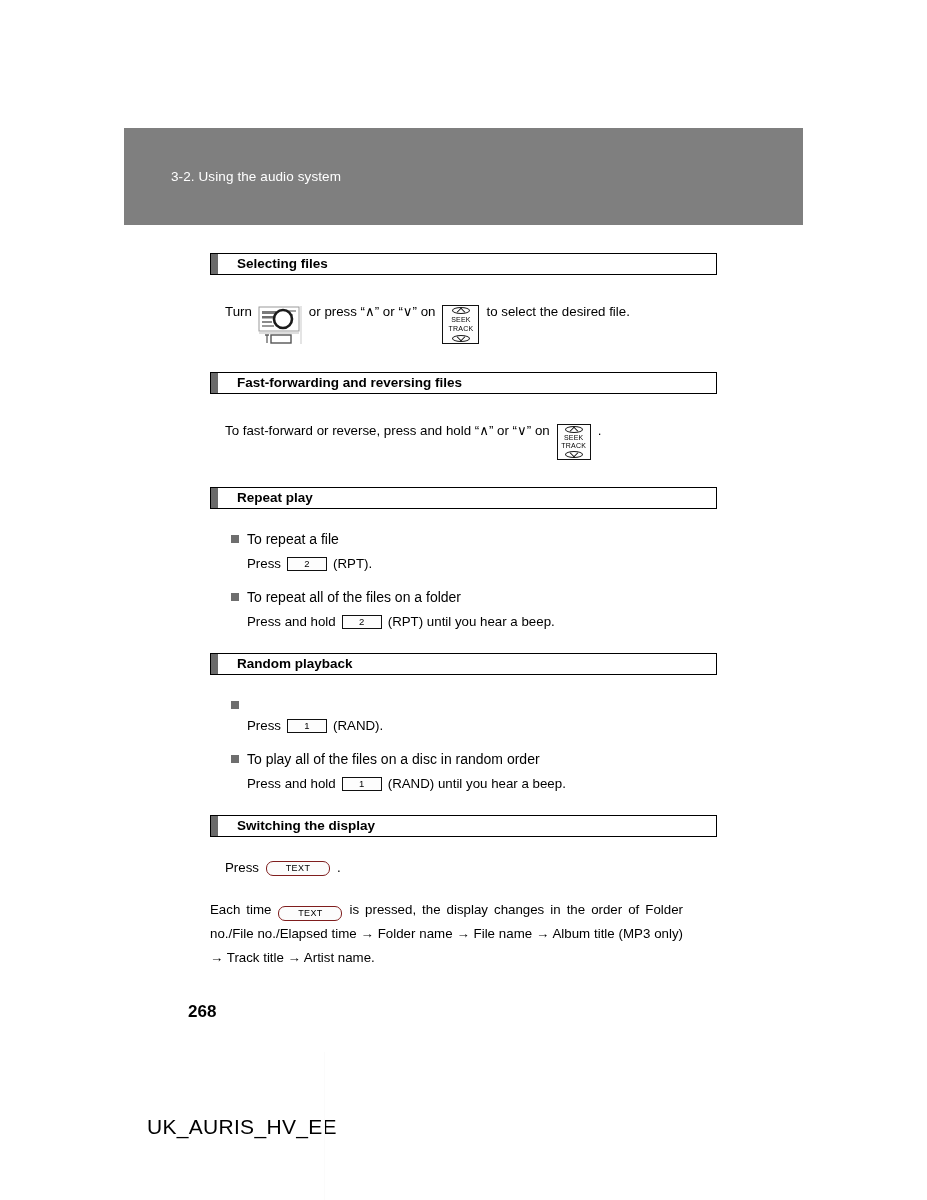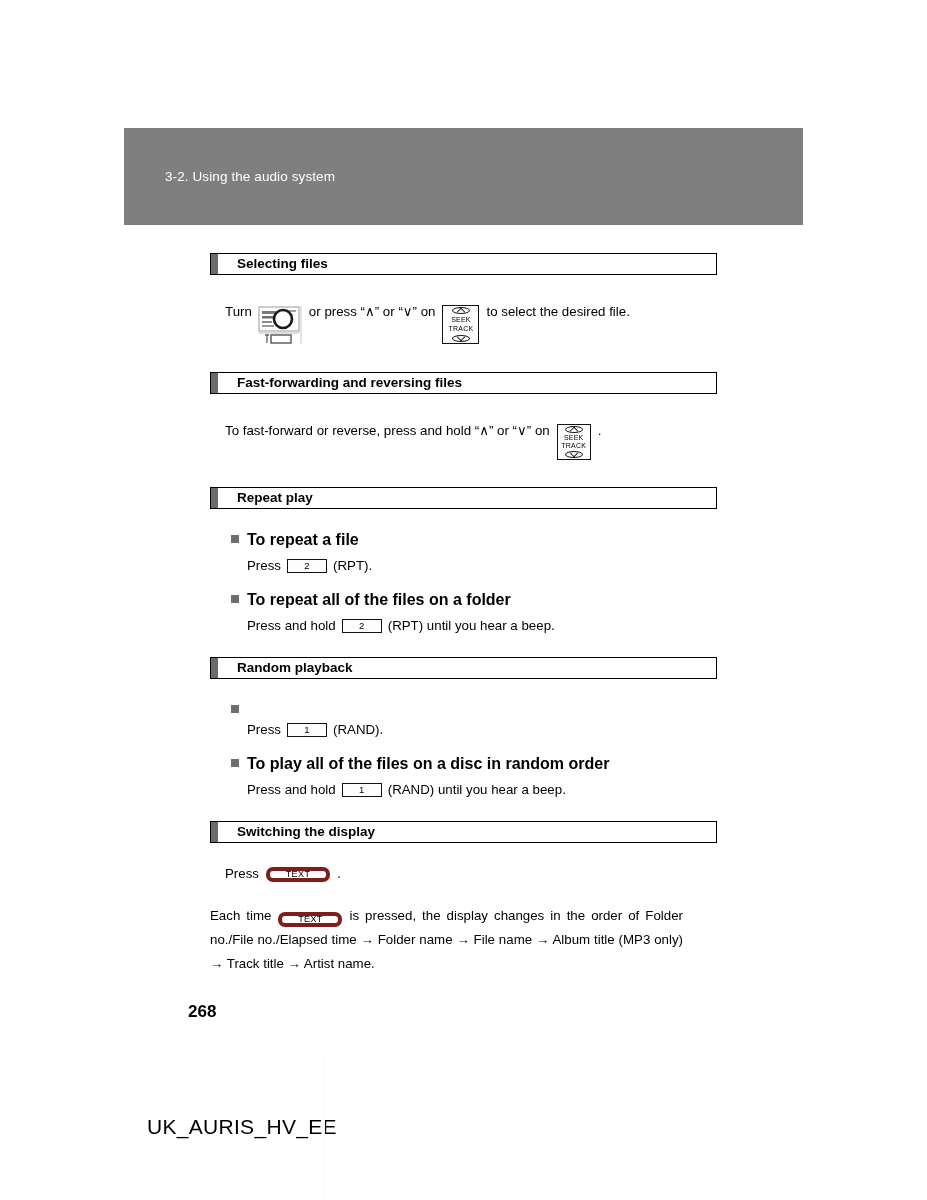--- a/index.html
+++ b/index.html
@@ -20,21 +20,21 @@
   .chapter-band {
     position: absolute;
     left: 124px;
     top: 128px;
     width: 679px;
     height: 97px;
     background: #7f7f7f;
   }
   .chapter-band-label {
     position: absolute;
-    left: 41px;
+    left: 47px;
     top: 41px;
     font-size: 13.5px;
     color: #ffffff;
     letter-spacing: 0.1px;
     white-space: nowrap;
   }
 
   
   .content {
     position: absolute;
@@ -80,22 +80,22 @@
   .inline-row {
     display: flex;
     flex-wrap: wrap;
   }
 
   
   .bullet-item { margin-left: 21px; }
   .bullet-head {
     display: flex;
     align-items: flex-start;
-    font-size: 16px;
-    font-weight: bold;
+    font-size: 14px;
+    font-weight: normal;
   }
   .bullet-square {
     width: 8px;
     height: 8px;
     background: #6e6e6e;
     margin-right: 8px;
     margin-top: 4px;
     flex: 0 0 auto;
   }
   .bullet-sub {
@@ -122,21 +122,21 @@
     padding: 0 6px;
     letter-spacing: 0.2px;
   }
   .key-text {
     display: inline-flex;
     align-items: center;
     justify-content: center;
     box-sizing: border-box;
     width: 64px;
     height: 15px;
-    border: 4px solid #7f1d1d;
+    border: 1px solid #7f1d1d;
     border-radius: 7px;
     background: #fcfcfc;
     font-size: 9px;
     line-height: 1;
     margin: 0 7px;
     letter-spacing: 0.4px;
   }
 
   
   .seek-switch {

